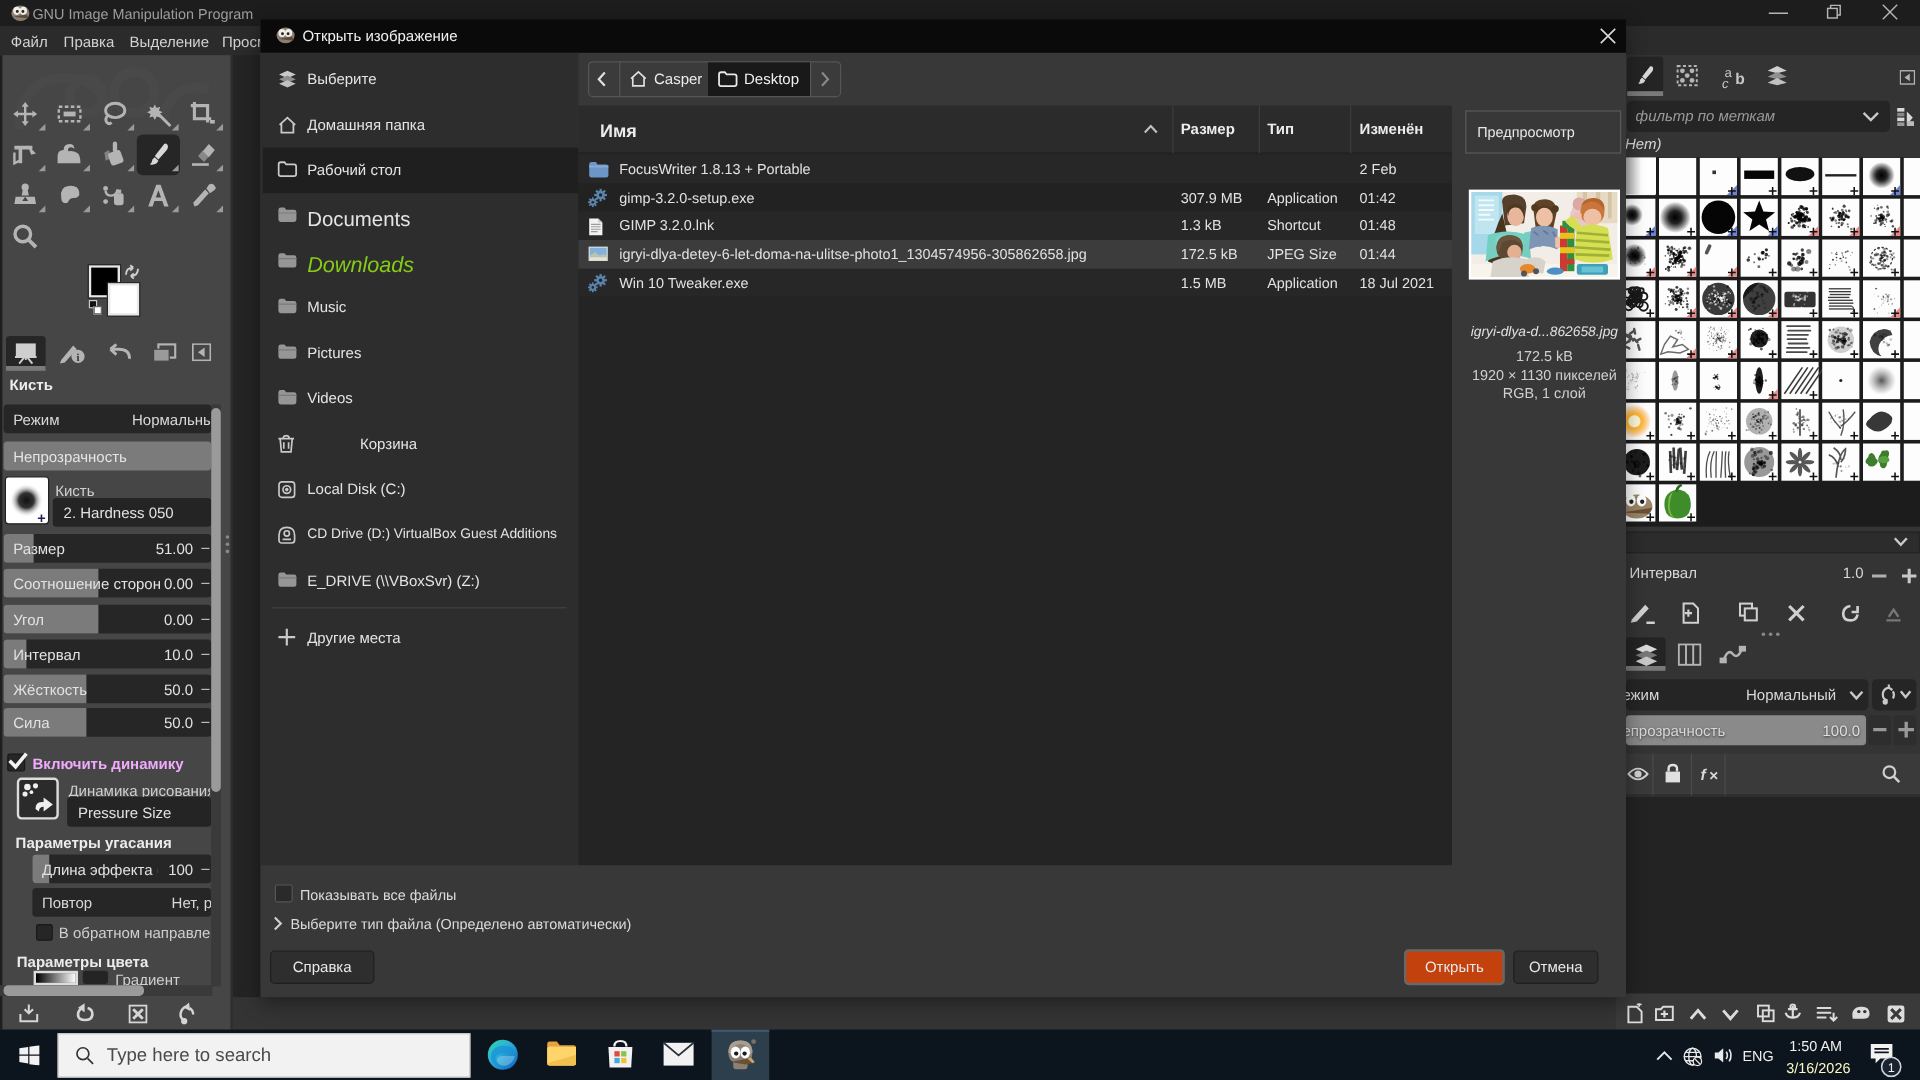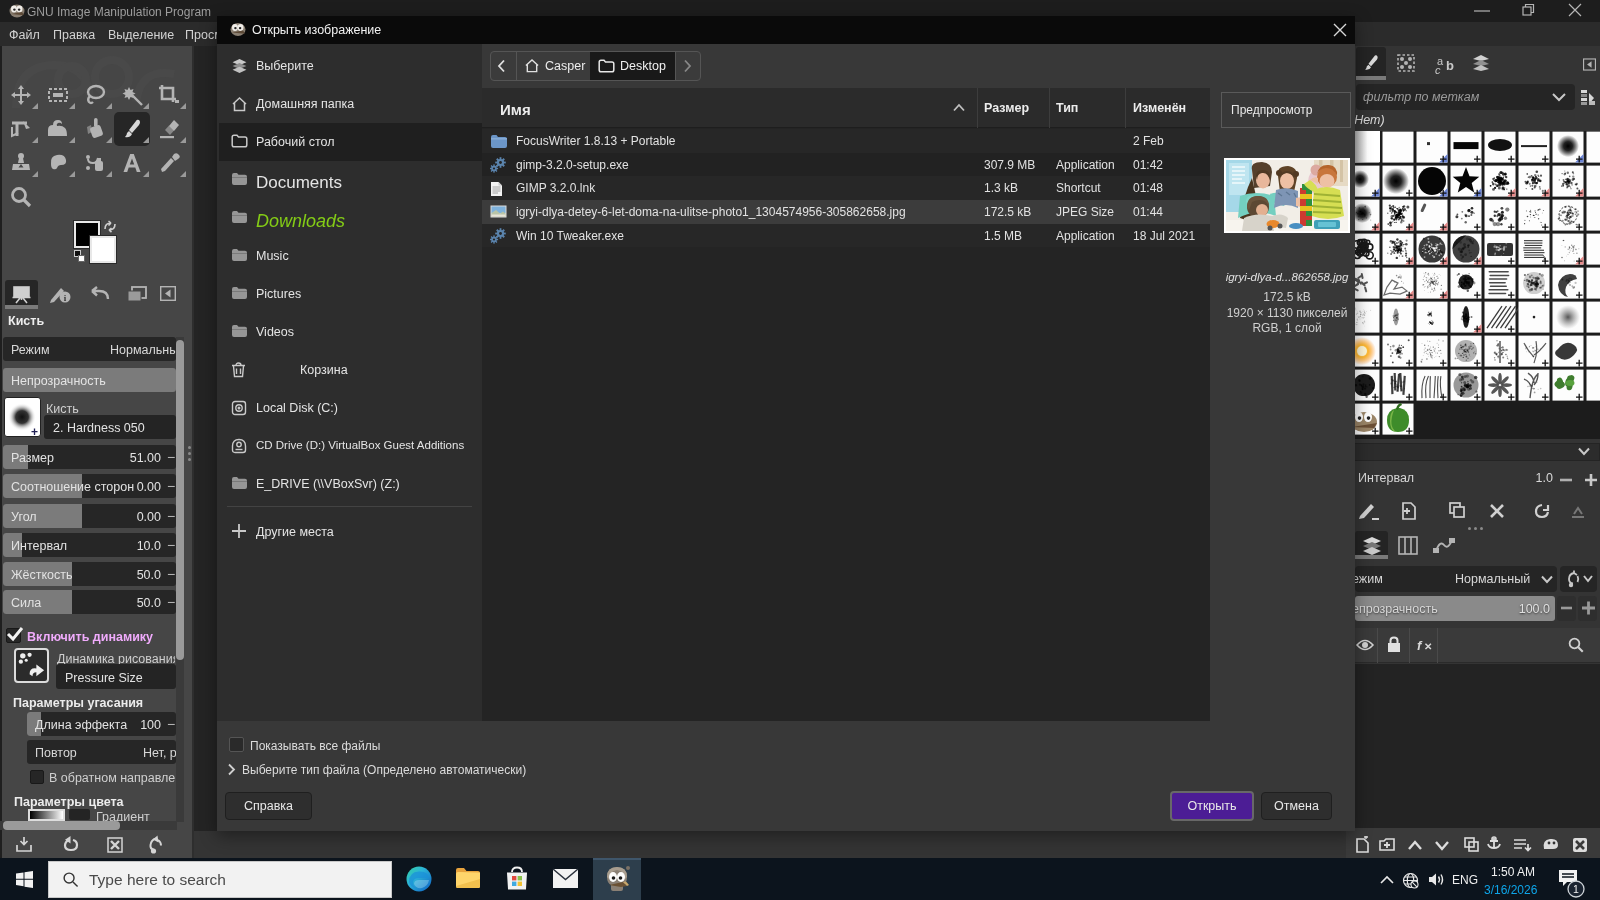--- a/index.html
+++ b/index.html
@@ -2457,21 +2457,21 @@
 <div class="a" style="left:1224px;top:290px;width:126px;text-align:center;font-size:12px;color:#d0d0d0;">172.5 kB</div>
 <div class="a" style="left:1224px;top:306px;width:126px;text-align:center;font-size:12px;color:#d0d0d0;white-space:nowrap;">1920 × 1130 пикселей</div>
 <div class="a" style="left:1224px;top:321px;width:126px;text-align:center;font-size:12px;color:#d0d0d0;">RGB, 1 слой</div>
 <div class="a" style="left:229px;top:737px;width:15px;height:15px;background:#2a2a2a;border:1px solid #555;border-radius:2px;"></div>
 <div class="a" style="left:250px;top:739px;font-size:12px;color:#dcdcdc;">Показывать все файлы</div>
 <svg class="ic" style="left:227px;top:763px" width="9" height="13" viewBox="0 0 9 13">
     <path d="M2 1.5 L7 6.5 L2 11.5" fill="none" stroke="#d0d0d0" stroke-width="1.8"></path>
   </svg>
 <div class="a" style="left:242px;top:763px;font-size:12px;color:#dcdcdc;">Выберите тип файла (Определено автоматически)</div>
 <div class="a" style="left:225px;top:792px;width:87px;height:28px;background:#2e2e2e;border:1px solid #1f1f1f;border-radius:4px;text-align:center;line-height:26px;font-size:12.5px;color:#e8e8e8;">Справка</div>
-<div class="a" style="left:1170px;top:791px;width:84px;height:30px;background:#4c1d95;border:2px solid #686868;border-radius:4px;text-align:center;line-height:26px;font-size:12.5px;color:#e8e8e8;">Открыть</div>
+<div class="a" style="left:1170px;top:791px;width:84px;height:30px;background:#c2410c;border:2px solid #686868;border-radius:4px;text-align:center;line-height:26px;font-size:12.5px;color:#e8e8e8;">Открыть</div>
 <div class="a" style="left:1261px;top:792px;width:71px;height:28px;background:#2e2e2e;border:1px solid #1f1f1f;border-radius:4px;text-align:center;line-height:26px;font-size:12.5px;color:#e8e8e8;">Отмена</div>
 <div class="a" style="left:0;top:858px;width:1600px;height:42px;background:#0c141d;"></div>
 <svg class="ic" style="left:16px;top:871px" width="17" height="17" viewBox="0 0 17 17" fill="#f2f2f2">
 <path d="M0 2.5 L7.5 1.4 V7.8 H0 Z M8.5 1.2 L17 0 V7.8 H8.5 Z M0 8.8 H7.5 V15.2 L0 14.1 Z M8.5 8.8 H17 V17 L8.5 15.8 Z"></path>
   </svg>
 <div class="a" style="left:48px;top:861px;width:344px;height:37px;background:#f2f2f2;border:1px solid #c8c8c8;"></div>
 <svg class="ic" style="left:62px;top:871px" width="17" height="17" viewBox="0 0 24 24">
     <circle cx="10" cy="10" r="7" fill="none" stroke="#333" stroke-width="2"></circle>
     <path d="M15.5 15.5 L22 22" stroke="#333" stroke-width="2"></path>
   </svg>
@@ -2527,20 +2527,20 @@
     <path d="M1.5 8.5 H15.5 M2.5 5 H14.5 M2.5 12 H14.5"></path>
 <circle cx="12.5" cy="12.5" r="3.5" fill="#0c141d" stroke="#e8e8e8" stroke-width="1.1"></circle>
     <path d="M10.2 10.2 L14.8 14.8" stroke-width="1.1"></path>
 </svg>
 <svg class="ic" style="left:1428px;top:872px" width="18" height="15" viewBox="0 0 18 15">
 <path d="M1 5 H4 L8 1.5 V13.5 L4 10 H1 Z" fill="#e8e8e8"></path>
 <path d="M10.5 4.5 Q12.5 7.5 10.5 10.5 M13 2.5 Q16 7.5 13 12.5" fill="none" stroke="#e8e8e8" stroke-width="1.4"></path>
 </svg>
 <div class="a" style="left:1452px;top:873px;font-size:12px;color:#f0f0f0;text-align:right;">ENG</div>
 <div class="a" style="left:1484px;top:865px;width:58px;text-align:center;font-size:12px;color:#f0f0f0;">1:50 AM</div>
-<div class="a" style="left:1484px;top:883px;width:58px;text-align:left;font-size:12px;color:#0ea5e9;">3/16/2026</div>
+<div class="a" style="left:1484px;top:883px;width:58px;text-align:right;font-size:12px;color:#fef9c3;">3/16/2026</div>
 <svg class="ic" style="left:1558px;top:869px" width="20" height="19" viewBox="0 0 20 19">
 <path d="M1 1 H19 V13 H9 L5 17 V13 H1 Z" fill="#f2f2f2"></path>
 <path d="M4 5 H16 M4 8 H16" stroke="#0c141d" stroke-width="1.4"></path>
 </svg>
 <svg class="ic" style="left:1567px;top:880px" width="18" height="18" viewBox="0 0 18 18">
 <circle cx="9" cy="9" r="8" fill="#1a2330" stroke="#cfd4d8" stroke-width="1.3"></circle>
 <text x="9" y="13" text-anchor="middle" font-size="10.5" fill="#f0f0f0" font-family="Liberation Sans">1</text>
 </svg>
 </body></html>

